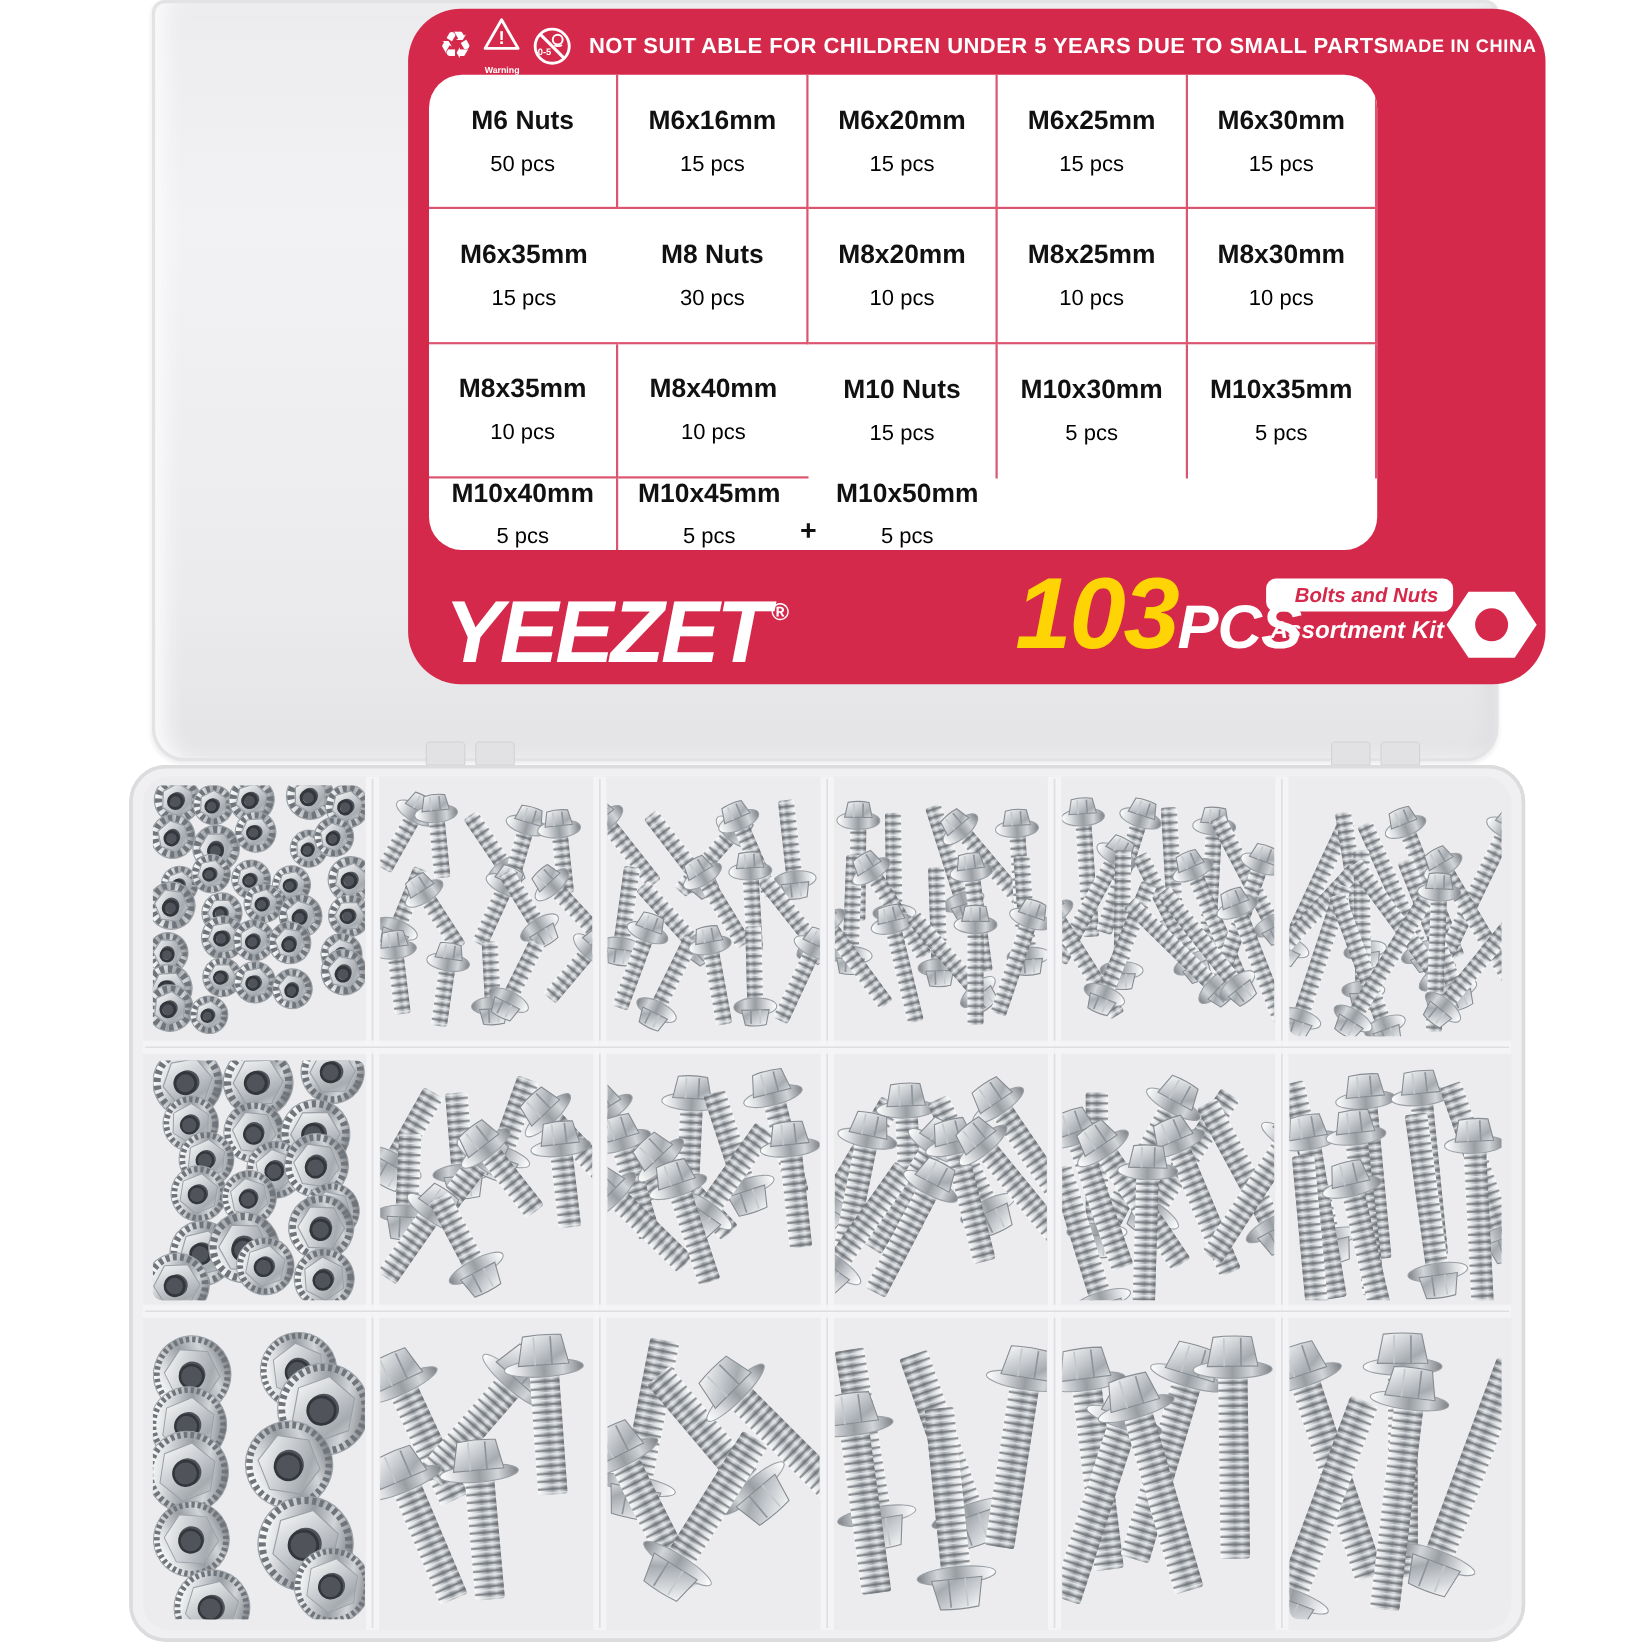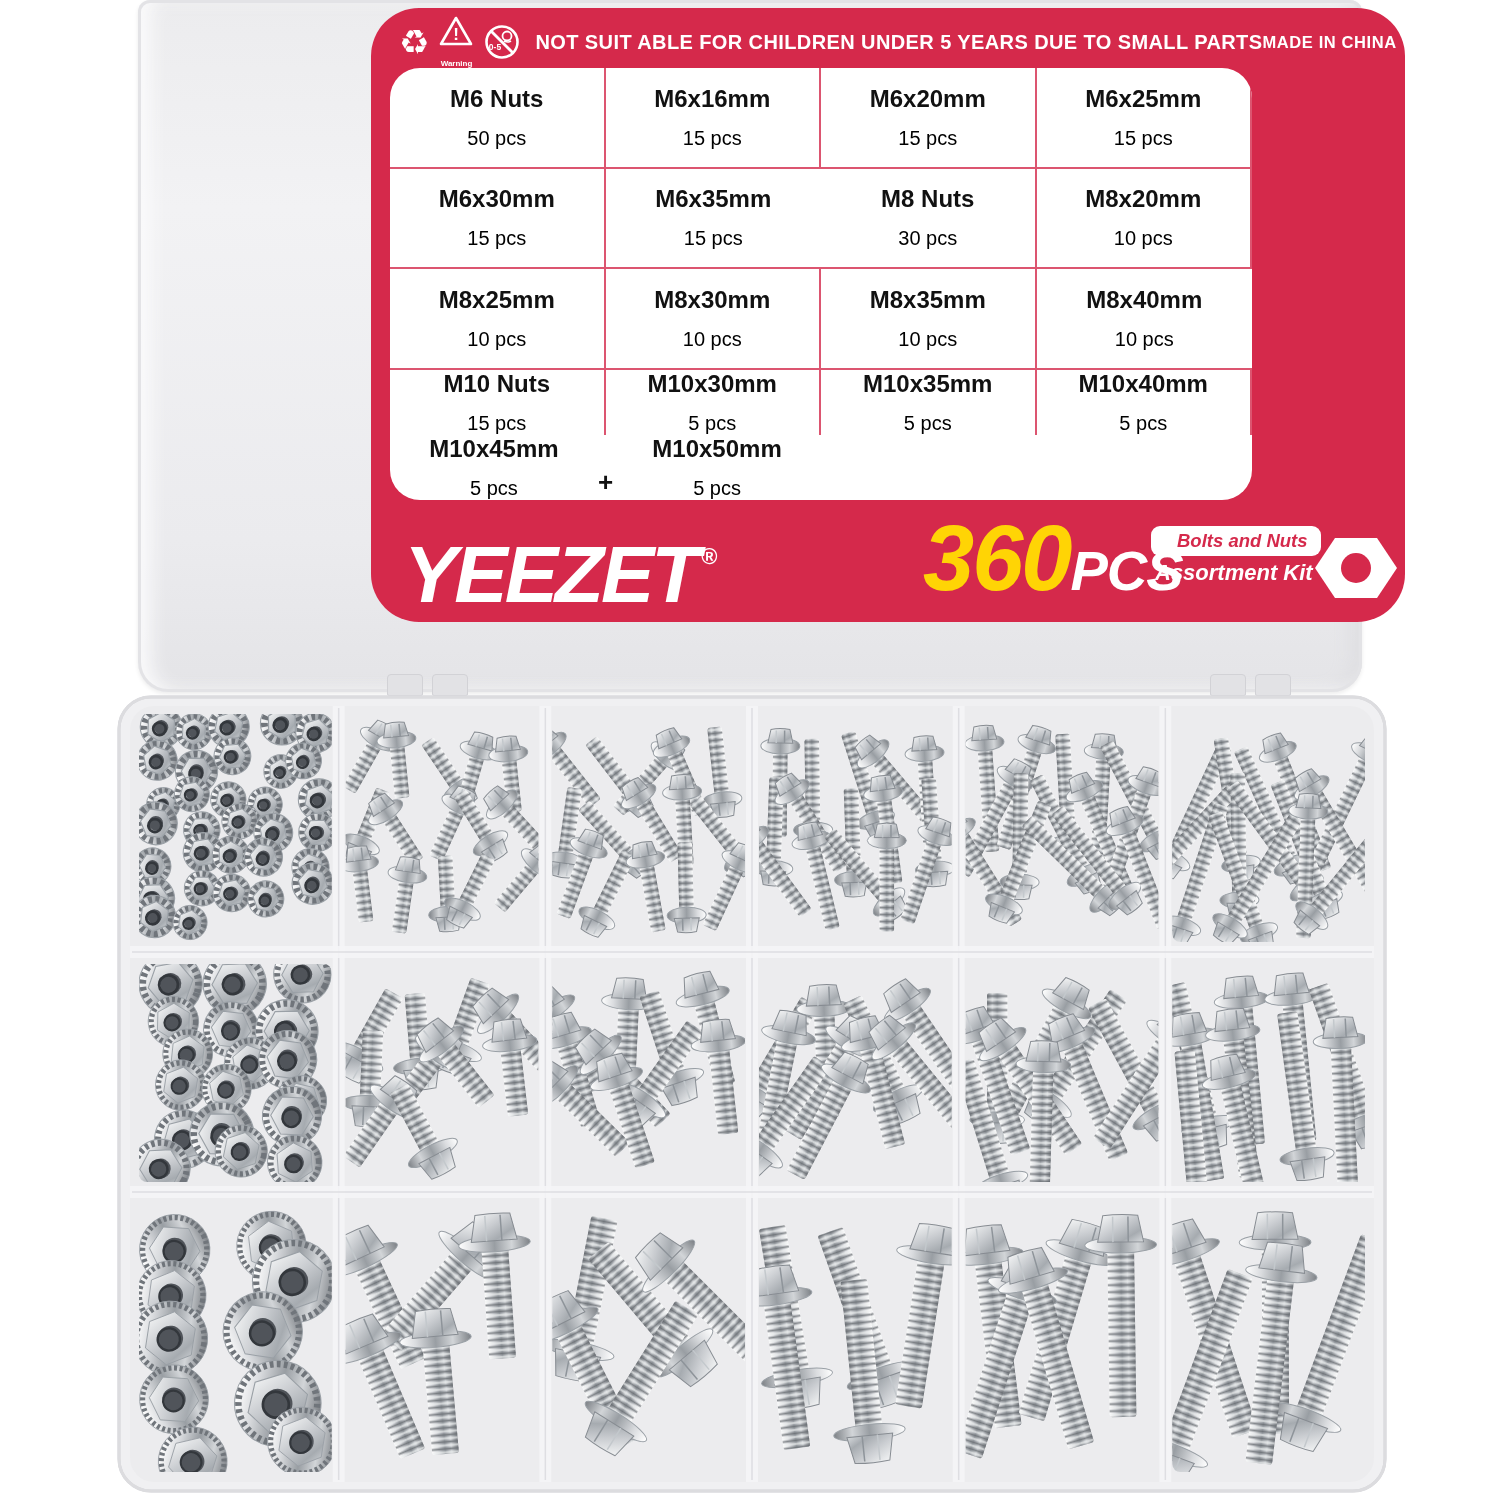--- a/index.html
+++ b/index.html
@@ -27,21 +27,21 @@
 
   .icon-row{position:absolute;left:28px;top:10px;right:20px;height:48px;display:flex;align-items:center;}
   .recycle{color:#fff;font-size:34px;line-height:34px;font-family:"DejaVu Sans",sans-serif;}
   .mini-icon{margin-left:10px;display:flex;flex-direction:column;align-items:center;}
   .mini-caption{color:#fff;font-size:8px;font-weight:bold;line-height:8px;margin-top:14px;}
   .warn-text{color:#fff;font-weight:bold;font-size:20px;letter-spacing:.4px;margin-left:14px;white-space:nowrap;}
   .made-in{color:#fff;font-weight:bold;font-size:16.5px;letter-spacing:.6px;margin-left:auto;margin-right:25px;white-space:nowrap;}
 
   
   .grid{position:absolute;left:19px;top:60px;width:862px;height:432px;background:#fff;
-        border-radius:30px;display:grid;grid-template-columns:repeat(4,1fr);
+        border-radius:30px;display:grid;grid-template-columns:repeat(5,1fr);
         grid-template-rows:repeat(3,1fr);overflow:hidden;}
   .cell{border-right:2px solid var(--red-line);border-bottom:2px solid var(--red-line);
         display:flex;flex-direction:column;align-items:center;justify-content:center;}
   .cell.last-col{border-right:none;}
   .cell.last-row{border-bottom:none;}
   .cell.merged{grid-column:span 2;flex-direction:row;border-right:none;}
   .half{flex:1;display:flex;flex-direction:column;align-items:center;justify-content:center;}
   .cname{font-weight:bold;font-size:24px;color:#111;}
   .cqty{font-size:20px;color:#000000;margin-top:14px;}
   .plus{font-weight:bold;font-size:26px;color:#111;margin-top:30px;}
@@ -207,21 +207,21 @@
             <div class="half">
               <div class="cname">M10x50mm</div>
               <div class="cqty">5 pcs</div>
             </div>
           </div>
         </div>
 
       <div class="brand-row">
         <div class="logo"><span>YEEZET</span><sup>®</sup></div>
         <div class="count-group">
-          <span class="n245">360</span><span class="pcs">PCS</span>
+          <span class="n245">103</span><span class="pcs">PCS</span>
         </div>
         <div class="kit-col">
           <div class="pill">Bolts and Nuts</div>
           <div class="kit">Assortment Kit</div>
         </div>
         <svg class="nut-badge" width="86" height="68" viewBox="0 0 86 68">
           <polygon points="2,34 22,4 64,4 84,34 64,64 22,64" fill="#ffffff"></polygon>
           <circle cx="43" cy="34" r="15" fill="#d5294b"></circle>
         </svg>
       </div>

